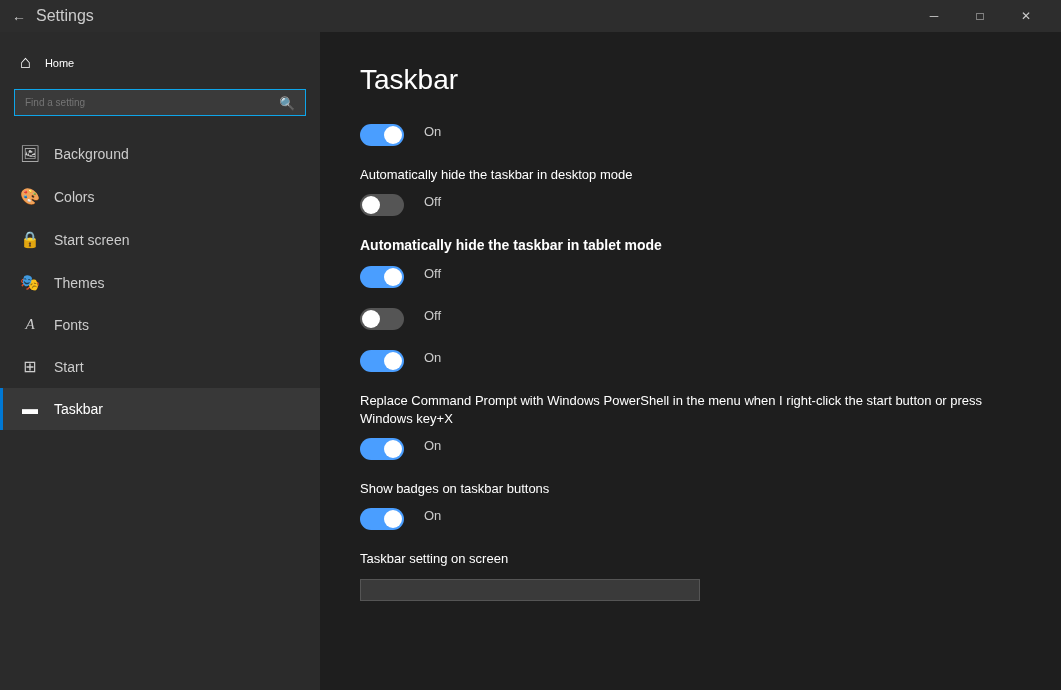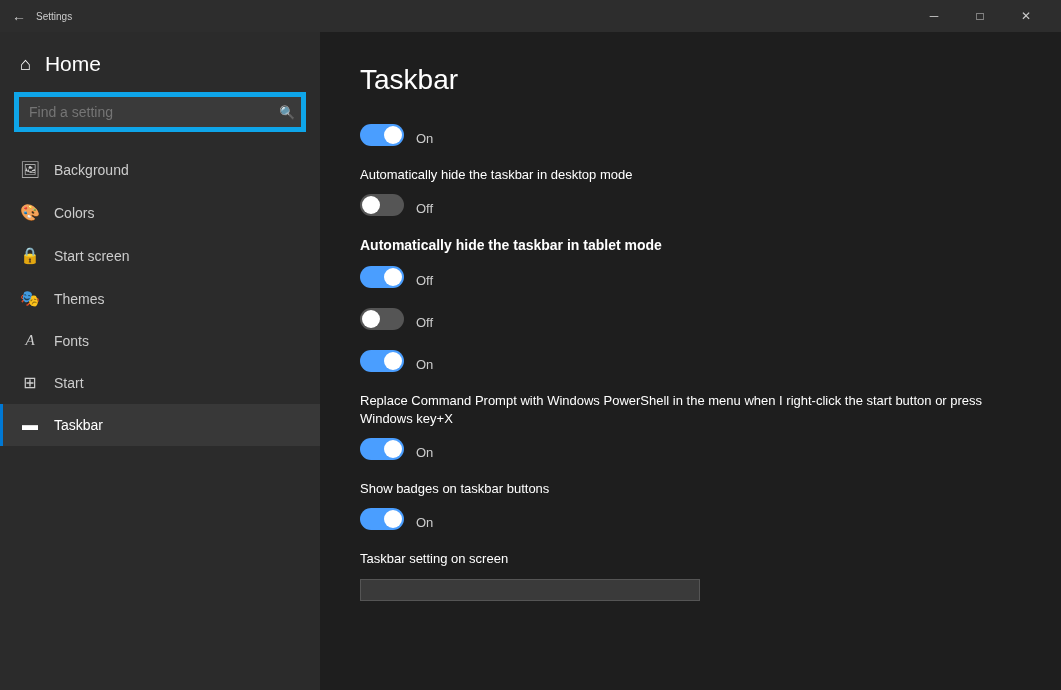--- a/index.html
+++ b/index.html
@@ -28,21 +28,21 @@
       align-items: center;
       gap: 10px;
       flex: 1;
     }
     .title-bar-back {
       cursor: pointer;
       color: #cccccc;
       font-size: 14px;
     }
     .title-bar-title {
-      font-size: 10px;
+      font-size: 16px;
       color: #cccccc;
     }
     .title-bar-controls {
       display: flex;
       gap: 0;
     }
     .title-bar-btn {
       width: 46px;
       height: 32px;
       display: flex;
@@ -74,33 +74,33 @@
 
     .sidebar-home {
       display: flex;
       align-items: center;
       gap: 14px;
       padding: 20px 20px 16px 20px;
       cursor: pointer;
       color: #ffffff;
     }
     .sidebar-home-icon { font-size: 18px; }
-    .sidebar-home-label { font-size: 21px; }
+    .sidebar-home-label { font-size: 11px; }
 
     .sidebar-search {
       margin: 0 14px 16px 14px;
       position: relative;
     }
     .sidebar-search input {
       width: 100%;
       background: #3a3a3a;
-      border: 5px solid #0ea5e9;
+      border: 1px solid #0ea5e9;
       color: #ccc;
       padding: 7px 32px 7px 10px;
-      font-size: 14px;
+      font-size: 10px;
       outline: none;
     }
     .sidebar-search-icon {
       position: absolute;
       right: 10px;
       top: 50%;
       transform: translateY(-50%);
       color: #aaa;
       font-size: 13px;
     }
@@ -167,22 +167,22 @@
       margin-bottom: 10px;
       line-height: 1.4;
     }
     .setting-label.bold {
       font-weight: 600;
       font-size: 14px;
     }
 
     .toggle-row {
       display: flex;
-      align-items: flex-end;
-      gap: 12px;
+      align-items: flex-start;
+      gap: 20px;
       margin-bottom: 20px;
     }
 
     .toggle {
       width: 44px;
       height: 22px;
       border-radius: 11px;
       background: #555;
       position: relative;
       cursor: pointer;

